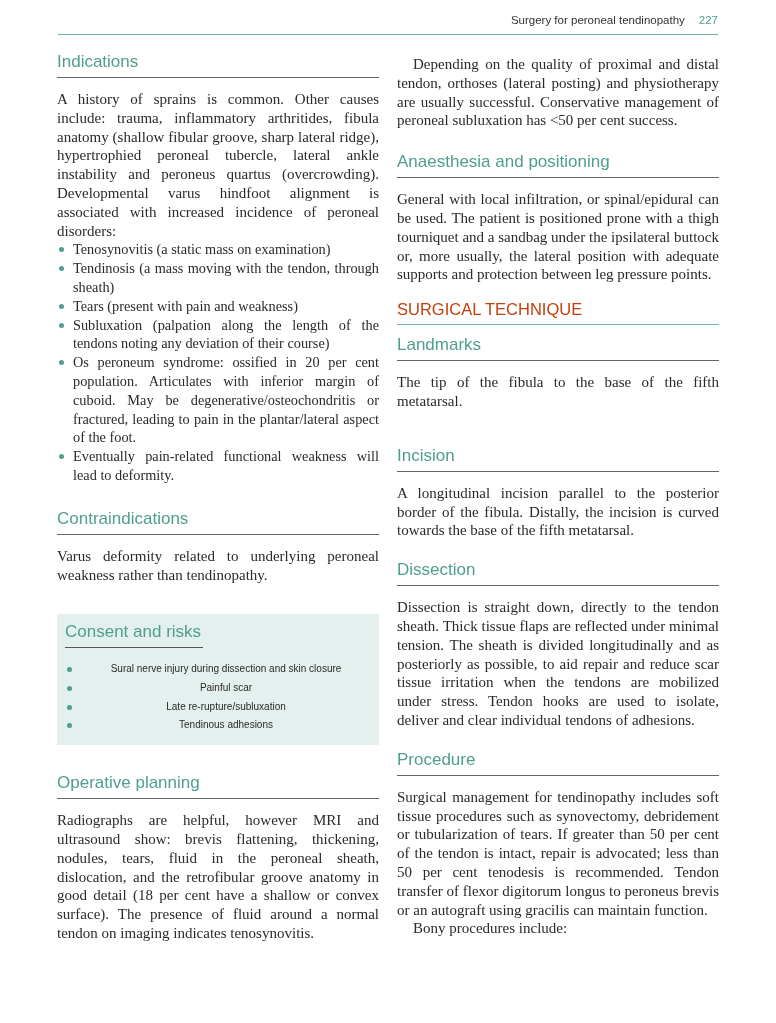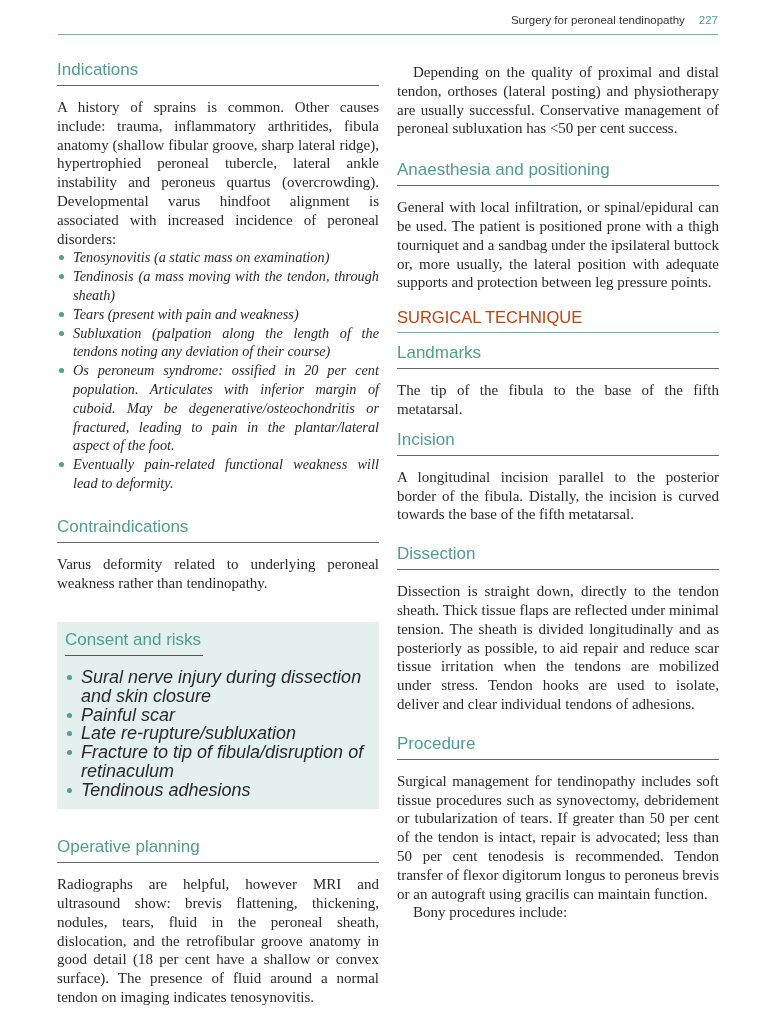--- a/index.html
+++ b/index.html
@@ -1,32 +1,32 @@
 <!DOCTYPE html>
 <html><head>
 <meta charset="utf-8">
 <style>
   html, body { margin: 0; padding: 0; background: #ffffff; }
   body { width: 776px; height: 1023px; position: relative; overflow: hidden; color: #2a2a2a; }
   .running-head { position: absolute; left: 58px; top: 14px; width: 660px; height: 20px; border-bottom: 1.5px solid #6fb3a6; font-family: "Liberation Sans", sans-serif; font-size: 11.5px; text-align: right; color: #333; }
   .running-head .title { margin-right: 14px; }
   .running-head .pno { color: #4f9e8f; }
-  .col { position: absolute; top: 60px; width: 322px; }
+  .col { position: absolute; top: 52px; width: 322px; }
   .col.left { left: 57px; }
   .col.right { left: 397px; }
   h2 { font-family: "Liberation Sans", sans-serif; font-weight: normal; color: #4f9e8f; font-size: 17px; margin: 0; padding-bottom: 5px; border-bottom: 1.2px solid #666; }
   h1.major { font-family: "Liberation Sans", sans-serif; font-weight: normal; color: #c2410c; font-size: 16.5px; margin: 0; padding-bottom: 5px; border-bottom: 1.2px solid #6fb3a6; }
   p { font-family: "Liberation Serif", serif; font-size: 15px; line-height: 18.8px; margin: 0; text-align: justify; }
   p.indent { text-indent: 16px; }
   ul.bul { list-style: none; margin: 0; padding: 0; font-family: "Liberation Serif", serif; font-size: 14.3px; line-height: 18.8px; text-align: justify; }
-  ul.bul li { position: relative; padding-left: 16px; font-style: italic; }
+  ul.bul li { position: relative; padding-left: 16px; }
   ul.bul li::before { content: ""; position: absolute; left: 2px; top: 7px; width: 5px; height: 5px; border-radius: 50%; background: #4f9e8f; }
   .box { background: #e4f0ee; padding: 8px 8px 10px 8px; }
   .box h2 { display: inline-block; border-bottom: 1.2px solid #555; padding-right: 2px; }
-  .box ul.bul { font-family: "Liberation Sans", sans-serif; font-size: 18px; line-height: 18.7px; text-align: left; }
+  .box ul.bul { font-family: "Liberation Sans", sans-serif; font-size: 10px; line-height: 18.7px; text-align: center; }
 </style>
 </head>
 <body>
 
 <div class="running-head">
   <span class="title">Surgery for peroneal tendinopathy</span><span class="pno">227</span>
 </div>
 
 <div class="col left">
   <section>
@@ -46,21 +46,20 @@
     <h2>Contraindications</h2>
     <p style="margin-top:12px; text-align:justify">Varus deformity related to underlying peroneal weakness rather than tendinopathy.</p>
   </section>
 
   <section class="box" style="margin-top:30px">
     <h2>Consent and risks</h2>
     <ul class="bul" style="margin-top:12px">
       <li>Sural nerve injury during dissection and skin closure</li>
       <li>Painful scar</li>
       <li>Late re-rupture/subluxation</li>
-      <li>Fracture to tip of fibula/disruption of retinaculum</li>
       <li>Tendinous adhesions</li>
     </ul>
   </section>
 
   <section style="margin-top:28px">
     <h2>Operative planning</h2>
     <p style="margin-top:12px">Radiographs are helpful, however MRI and ultrasound show: brevis flattening, thickening, nodules, tears, fluid in the peroneal sheath, dislocation, and the retrofibular groove anatomy in good detail (18 per cent have a shallow or convex surface). The presence of fluid around a normal tendon on imaging indicates tenosynovitis.</p>
   </section>
 </div>
 
@@ -72,21 +71,21 @@
     <p style="margin-top:12px">General with local infiltration, or spinal/epidural can be used. The patient is positioned prone with a thigh tourniquet and a sandbag under the ipsilateral buttock or, more usually, the lateral position with adequate supports and protection between leg pressure points.</p>
   </section>
 
   <h1 class="major" style="margin-top:16px">SURGICAL TECHNIQUE</h1>
 
   <section style="margin-top:10px">
     <h2>Landmarks</h2>
     <p style="margin-top:12px">The tip of the fibula to the base of the fifth metatarsal.</p>
   </section>
 
-  <section style="margin-top:11px">
+  <section style="margin-top:35px">
     <h2>Incision</h2>
     <p style="margin-top:12px">A longitudinal incision parallel to the posterior border of the fibula. Distally, the incision is curved towards the base of the fifth metatarsal.</p>
   </section>
 
   <section style="margin-top:20px">
     <h2>Dissection</h2>
     <p style="margin-top:12px">Dissection is straight down, directly to the tendon sheath. Thick tissue flaps are reflected under minimal tension. The sheath is divided longitudinally and as posteriorly as possible, to aid repair and reduce scar tissue irritation when the tendons are mobilized under stress. Tendon hooks are used to isolate, deliver and clear individual tendons of adhesions.</p>
   </section>
 
   <section style="margin-top:20px">

